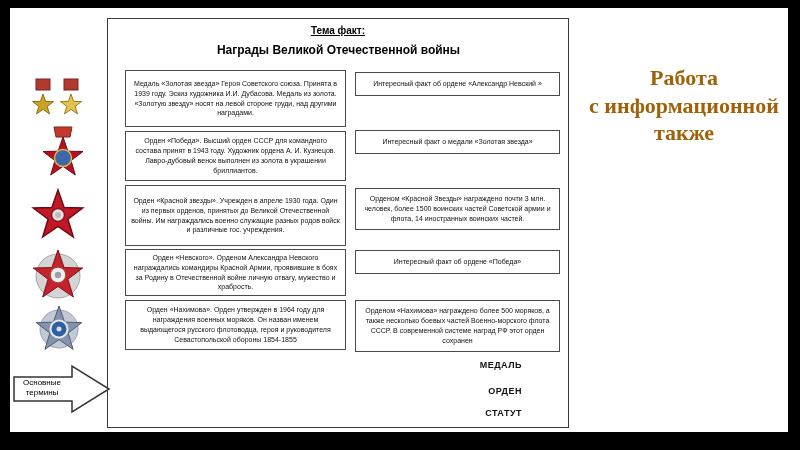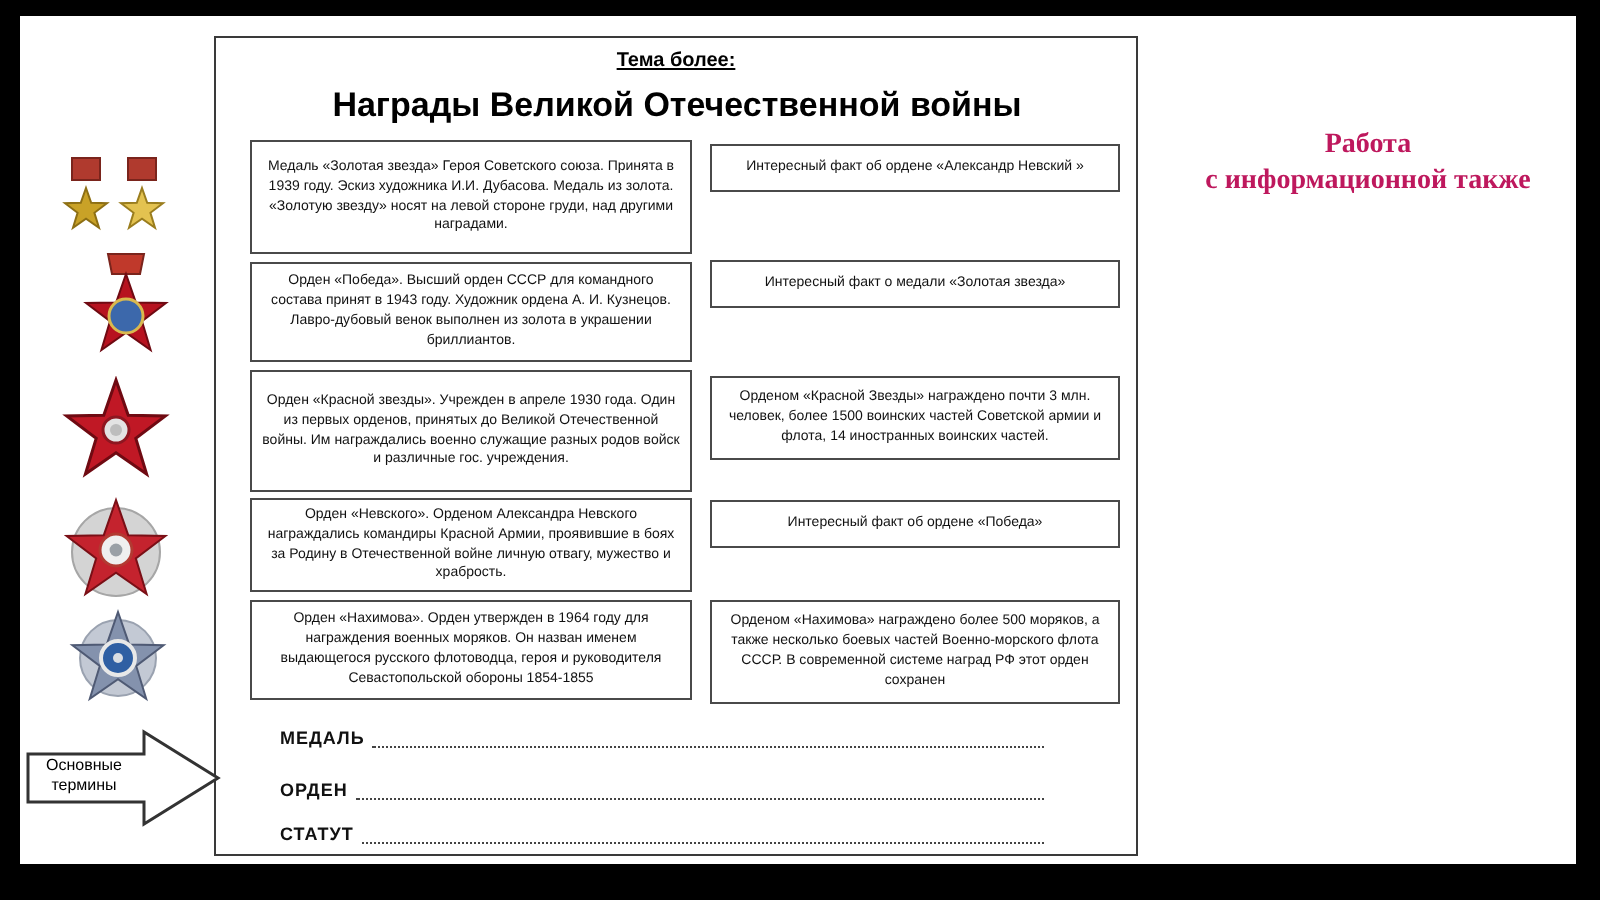--- a/index.html
+++ b/index.html
@@ -9,36 +9,36 @@
     position:relative;
     font-family:"Liberation Sans", sans-serif;
     overflow:hidden;
   }
   .slide {
     position:absolute; left:10px; top:8px; width:778px; height:424px;
     background:#fff;
   }
   .heading {
     position:absolute; left:572px; top:56px; width:204px;
-    text-align:center; color:#be185d;
+    text-align:center; color:#a16207;
     font-family:"Liberation Serif", serif;
-    font-weight:bold; font-size:14px; line-height:1.25;
+    font-weight:bold; font-size:22px; line-height:1.25;
   }
   .ws-frame {
     position:absolute; left:97px; top:10px; width:462px; height:410px;
     border:1px solid #3a3a3a;
   }
   .topic-label {
     position:absolute; left:97px; top:17px; width:462px;
     text-align:center; font-weight:bold; font-size:10px;
     text-decoration:underline;
   }
   .topic-title {
     position:absolute; left:97px; top:35px; width:463px;
-    text-align:center; font-weight:bold; font-size:17px;
+    text-align:center; font-weight:bold; font-size:12px;
   }
   .box {
     position:absolute; border:1px solid #4a4a4a; background:#fff;
     font-size:7px; line-height:1.4; text-align:center;
     display:flex; align-items:center; justify-content:center;
     padding:2px 5px; color:#111;
   }
   .lb { left:115px; width:221px; }
   .lb1 { top:62px;  height:57px; }
   .lb2 { top:123px; height:50px; }
@@ -57,39 +57,39 @@
   .m3 { left:18px; top:180px; }
   .m4 { left:16px; top:238px; }
   .m5 { left:20px; top:295px; }
   .terms-arrow { position:absolute; left:2px; top:356px; width:100px; height:50px; }
   .terms-arrow-label {
     position:absolute; left:0; top:14px; width:60px;
     text-align:center; font-size:8px; font-weight:normal; line-height:1.25;
   }
   .term-row {
     position:absolute; left:130px; width:382px; height:14px;
-    display:flex; align-items:flex-end; gap:4px;
+    display:flex; align-items:flex-end; gap:4px;flex-direction:column;
   }
   .tr1 { top:352px; } .tr2 { top:378px; } .tr3 { top:400px; }
   .term-label { font-weight:bold; font-size:9px; letter-spacing:0.5px; color:#111; }
   .term-line { flex:1; border-bottom:1.5px dotted #444; height:11px; }
 </style>
 </head>
 <body>
 
 <div class="slide">
 
   <div class="heading">
     <div>Работа</div>
     <div>с информационной также</div>
   </div>
 
   <div class="ws-frame"></div>
 
-  <div class="topic-label">Тема более:</div>
+  <div class="topic-label">Тема факт:</div>
   <div class="topic-title">Награды Великой Отечественной войны</div>
 
   <div class="medal m1">
     <svg width="56" height="46" viewBox="0 0 56 46">
       <rect x="6" y="1" width="14" height="11" fill="#b03a2e" stroke="#7a241c" stroke-width="1"></rect>
       <rect x="34" y="1" width="14" height="11" fill="#b03a2e" stroke="#7a241c" stroke-width="1"></rect>
       <polygon points="13,16 15.6,23.4 23.5,23.6 17.2,28.4 19.5,35.9 13,31.4 6.5,35.9 8.8,28.4 2.5,23.6 10.4,23.4" fill="#c9a227" stroke="#8d6f14" stroke-width="1"></polygon>
       <polygon points="41,16 43.6,23.4 51.5,23.6 45.2,28.4 47.5,35.9 41,31.4 34.5,35.9 36.8,28.4 30.5,23.6 38.4,23.4" fill="#e3c250" stroke="#9a7d1e" stroke-width="1"></polygon>
     </svg>
   </div>

